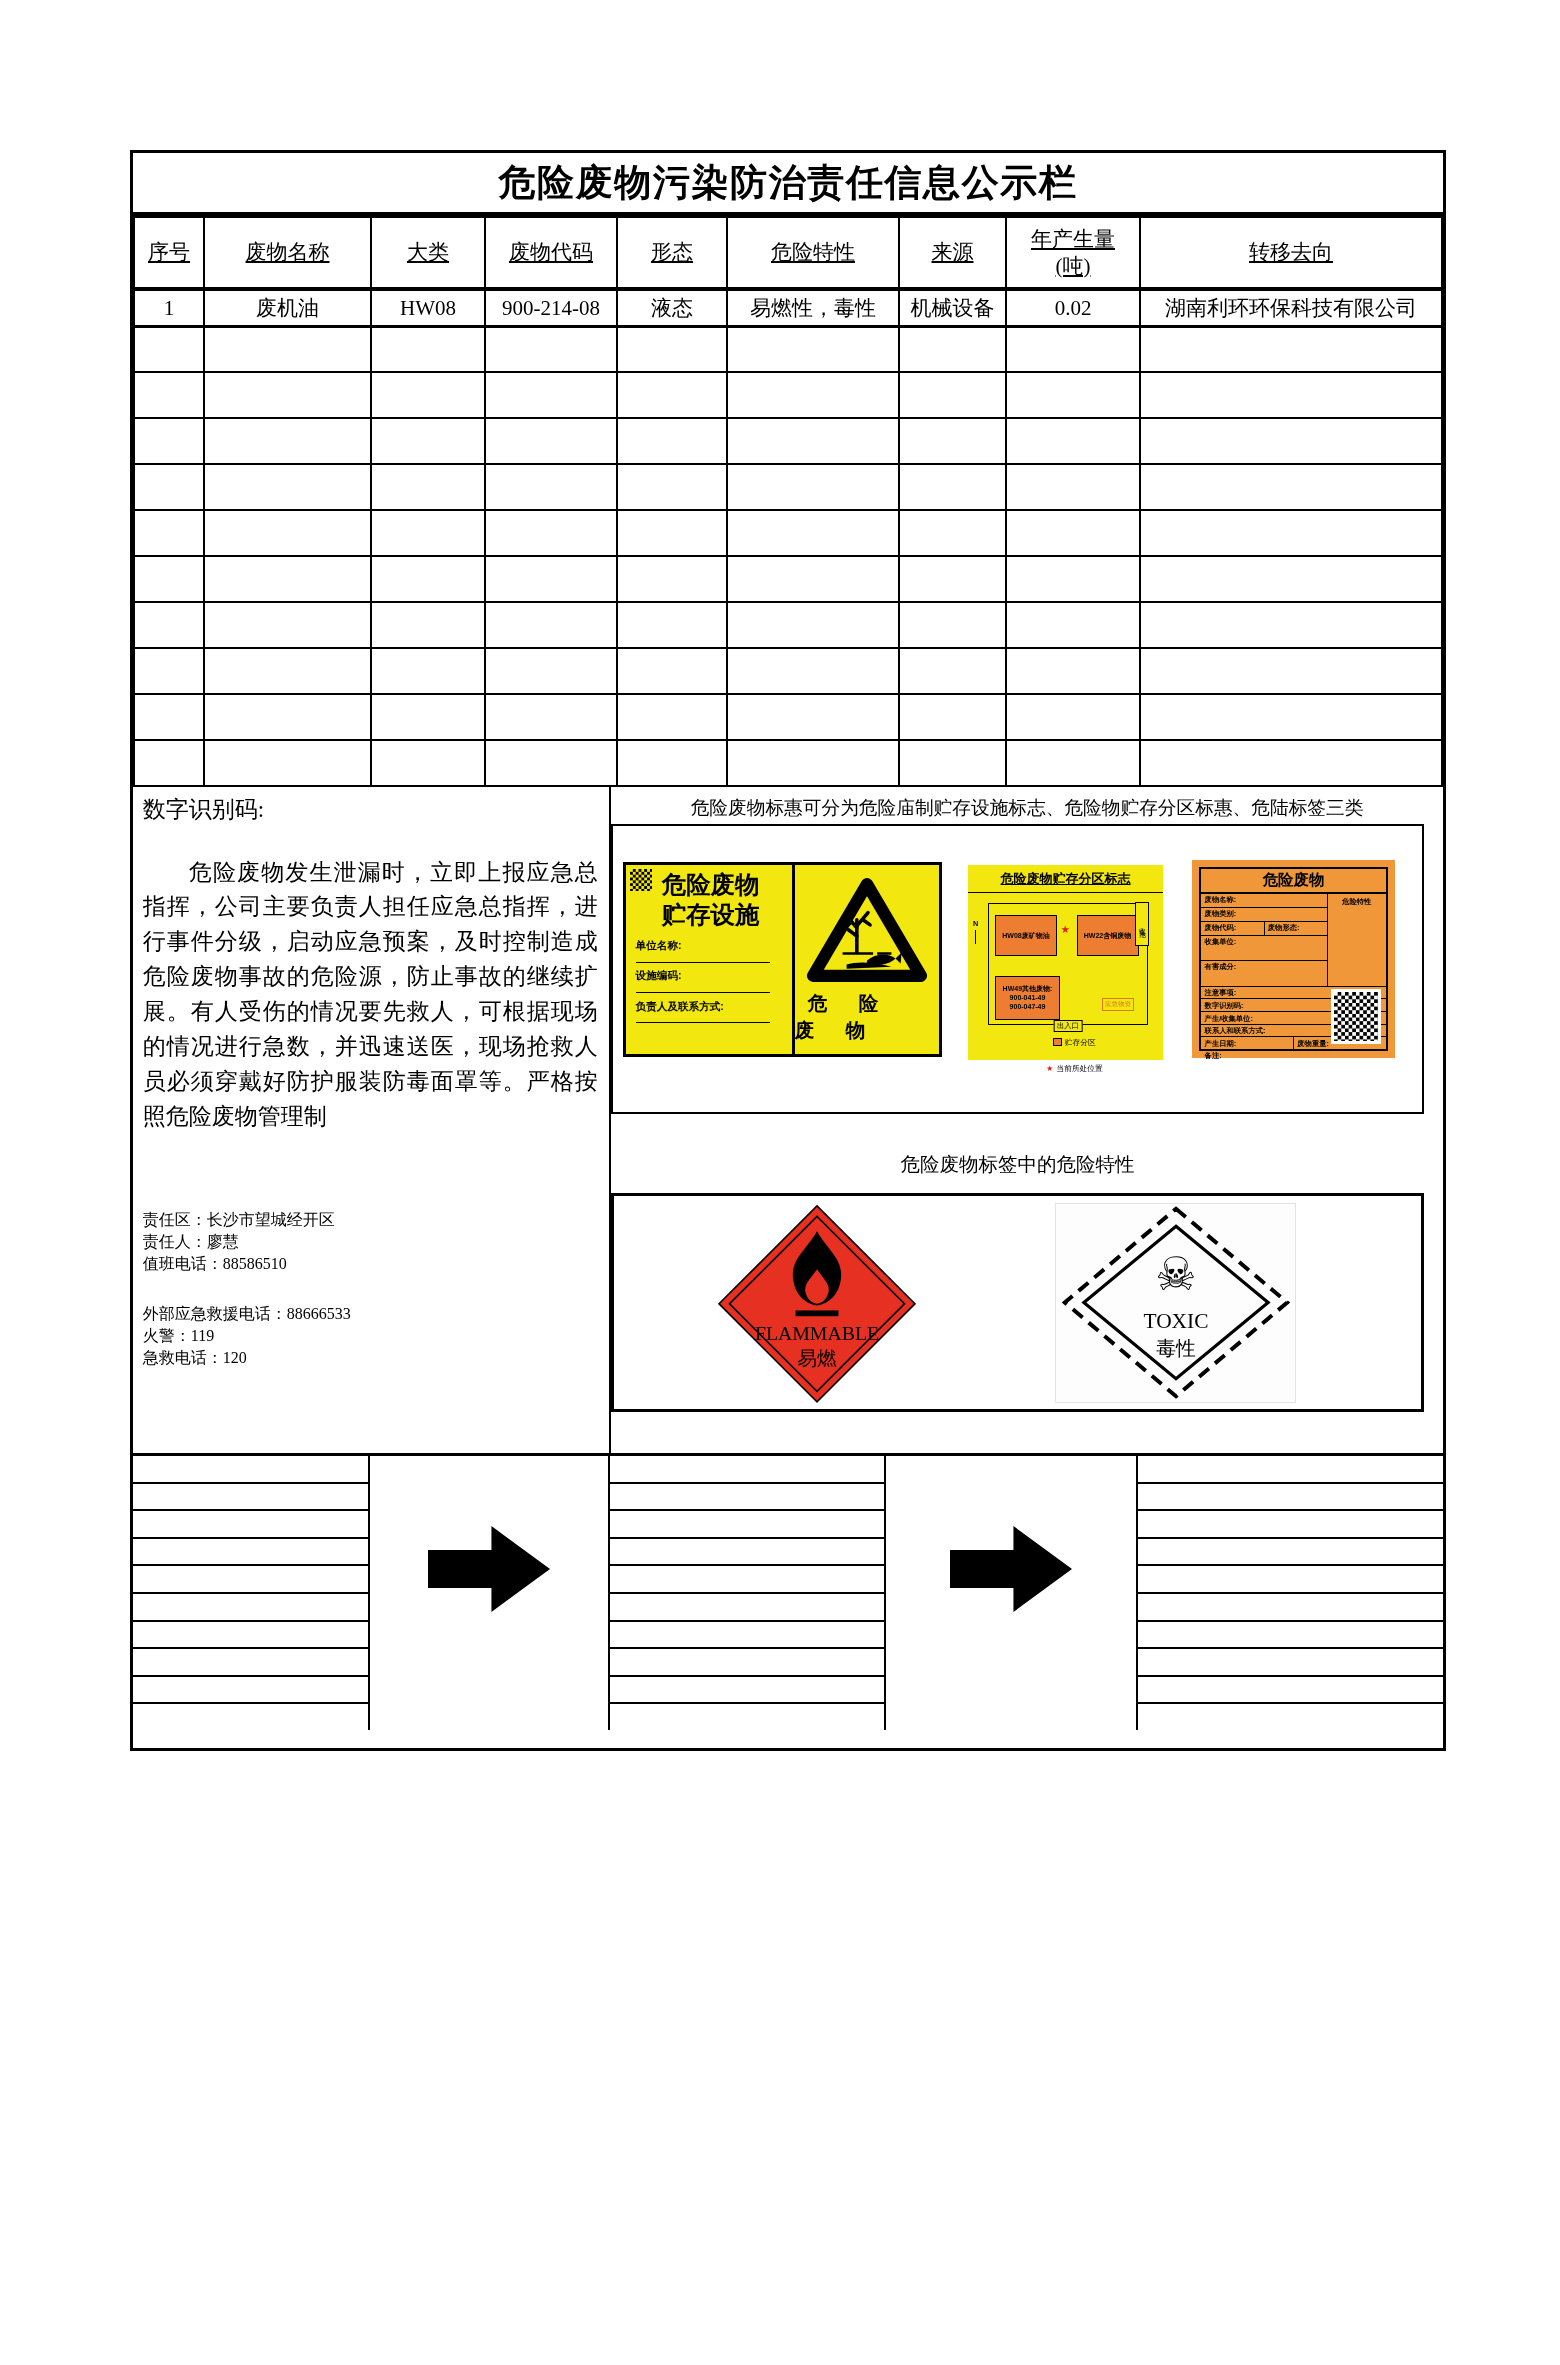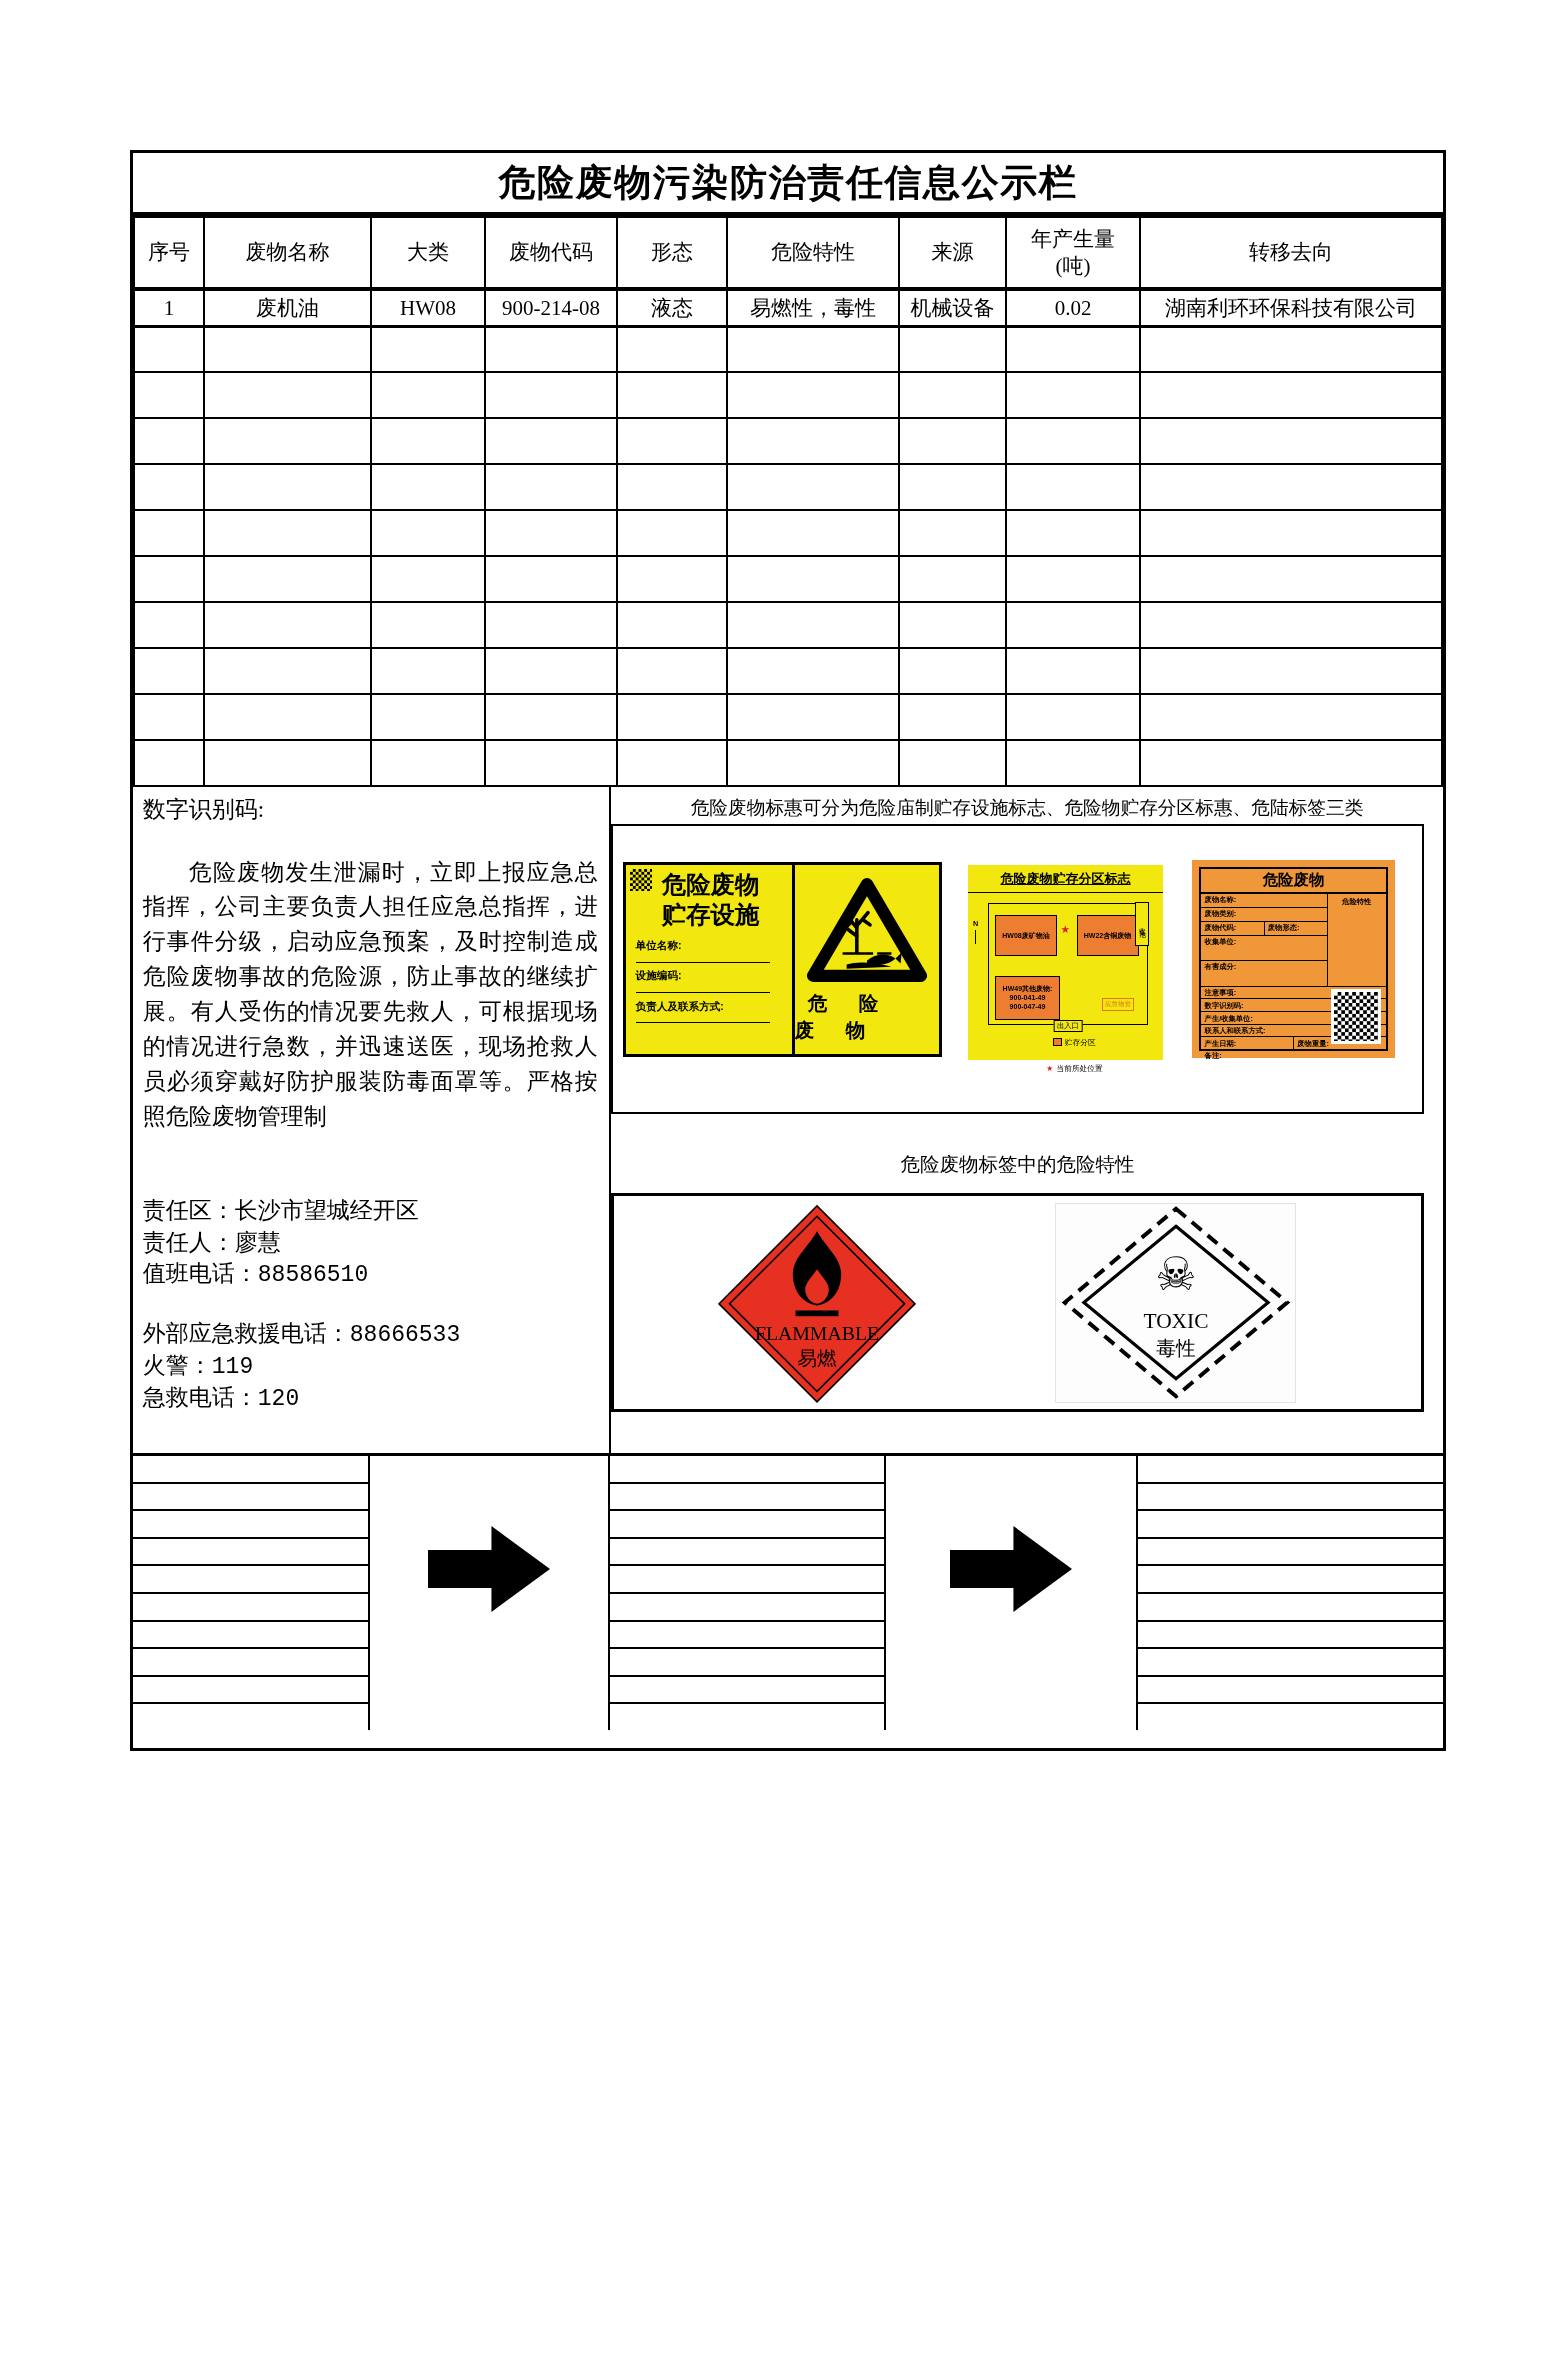--- a/index.html
+++ b/index.html
@@ -9,30 +9,30 @@
   .doc{position:absolute;left:130px;top:150px;width:1316px;height:1601px;border:3.3px solid #000;background:#fff;}
   .pre{white-space:pre-line;}
 
   
   .title-bar{height:63px;border-bottom:4.1px solid #000;display:flex;align-items:center;justify-content:center;}
   .title-bar .t{font-size:37px;font-weight:bold;letter-spacing:1.6px;}
 
   
   table.main{width:100%;border-collapse:collapse;table-layout:fixed;font-size:21px;}
   table.main th,table.main td{border:2.4px solid #000;text-align:center;vertical-align:middle;padding:0;font-weight:normal;line-height:1.25;}
-  tr.hdr{height:72px;} tr.hdr th{border-bottom-width:4.1px;}
+  tr.hdr{height:72px;text-decoration:underline;} tr.hdr th{border-bottom-width:4.1px;}
   tr.drow{height:37px;} tr.drow td{border-bottom-width:3.3px;}
   tr.erow{height:46px;}
 
   
   .sec2{display:flex;height:666px;}
   .s2l{width:478px;border-right:2.4px solid #000;position:relative;padding:6.5px 8.1px 0 9.8px;}
   .em-label{font-size:23px;}
   .em-text{margin:31px 0 0 0;width:455px;font-size:23px;line-height:1.52;text-align:justify;text-indent:2em;}
-  .contacts{position:absolute;left:9.8px;top:410px;font-size:23px;line-height:1.38;font-family:Liberation Mono, monospace;}
+  .contacts{position:absolute;left:9.8px;top:422px;font-size:16px;line-height:1.38;}
   .contacts .gap{height:28px;}
   .s2r{flex:1;position:relative;}
   .note{margin-top:8.1px;text-align:center;font-size:18.7px;}
   .labels-box{position:absolute;left:0;top:37px;width:813px;height:290px;border:2.4px solid #000;background:#fff;}
 
   
   .label-a{position:absolute;left:9.8px;top:36px;width:319px;height:195px;background:#f2e70e;border:3.3px solid #000;display:flex;font-family:"Liberation Sans","DejaVu Sans",sans-serif;}
   .la-left{width:54%;position:relative;border-right:3.3px solid #000;}
   .la-qr{position:absolute;left:4.1px;top:4.1px;width:22px;height:22px;background:repeating-conic-gradient(#000 0% 25%,#f2e70e 0% 50%) 0 0/5.7px 5.7px;}
   .la-title{padding:4.9px 0 0 36px;font-size:24.4px;font-weight:bold;line-height:1.25;}

